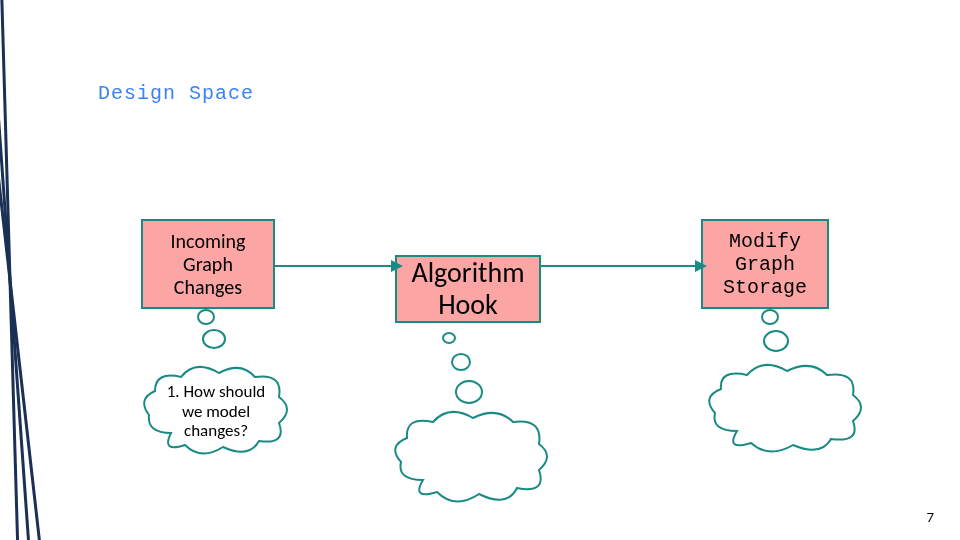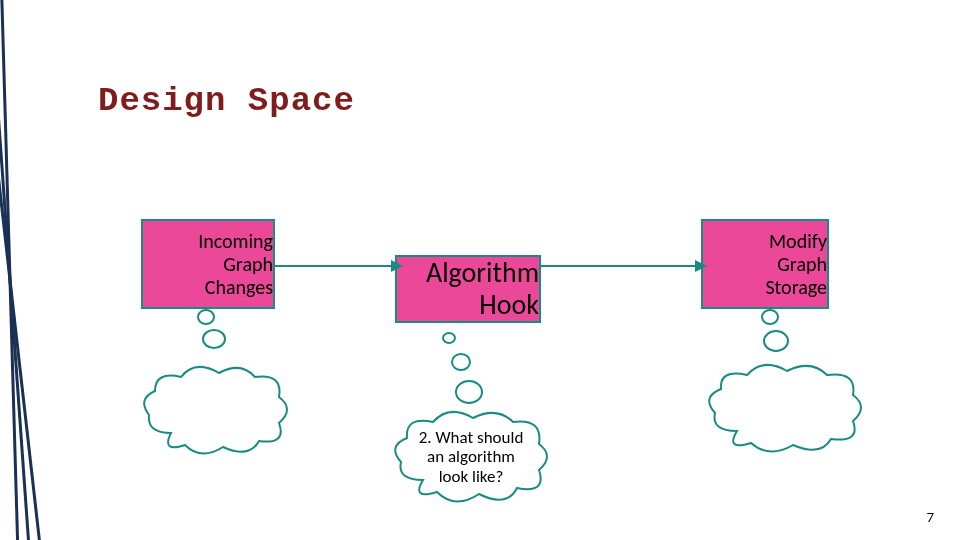--- a/index.html
+++ b/index.html
@@ -21,41 +21,41 @@
     width: 120px;
     height: 600px;
     pointer-events: none;
   }
 
   .slide-title {
     position: absolute;
     top: 82px;
     left: 98px;
     font-family: "Courier New", Courier, monospace;
-    font-size: 34px;
+    font-size: 20px;
     letter-spacing: 1px;
-    font-weight: bold;
-    color: #7f1d1d;
+    font-weight: normal;
+    color: #3b82f6;
   }
 
   .box {
     position: absolute;
     border: 2px solid #1a8a84;
-    background: #ec4899;
-    text-align: right;
+    background: #fca5a5;
+    text-align: center;
     display: flex;
     flex-direction: column;
     justify-content: center;
     font-size: 20px;
     line-height: 1.15;
     color: #000;
   }
   .box.left  { left: 141px; top: 219px; width: 130px; height: 86px; }
   .box.mid   { left: 395px; top: 255px; width: 142px; height: 64px; font-size: 28px; }
-  .box.right { left: 701px; top: 219px; width: 124px; height: 86px; }
+  .box.right { left: 701px; top: 219px; width: 124px; height: 86px; font-family: Liberation Mono, monospace; }
 
   .arrow-svg {
     position: absolute;
     pointer-events: none;
   }
 
   .thought {
     position: absolute;
     text-align: center;
     font-size: 17px;
@@ -128,28 +128,28 @@
 <svg class="trail" style="left:752px; top:305px; width:40px; height:65px;" viewBox="0 0 40 65">
   <ellipse cx="18" cy="12" rx="8" ry="7" fill="#fff" stroke="#1a8a84" stroke-width="2"></ellipse>
   <ellipse cx="24" cy="36" rx="12" ry="10" fill="#fff" stroke="#1a8a84" stroke-width="2"></ellipse>
 </svg>
 
 <div class="thought t1">
   <svg width="150" height="95" viewBox="0 0 150 95">
     <path d="M30 70 Q6 70 8 52 Q-4 36 14 28 Q14 8 40 14 Q54 -4 78 10 Q100 -2 114 14
              Q142 10 138 34 Q154 46 138 60 Q146 82 118 78 Q108 96 82 84 Q60 98 44 82 Q20 90 30 70 Z" fill="#fff" stroke="#1a8a84" stroke-width="2"></path>
   </svg>
+  <div class="cloud-text">1. How should<br>we model<br>changes?</div>
 </div>
 
 <div class="thought t2">
   <svg width="160" height="98" viewBox="0 0 160 98">
     <path d="M32 72 Q6 72 10 54 Q-4 38 16 30 Q14 8 42 14 Q58 -4 82 10 Q106 -2 122 14
              Q152 10 148 36 Q164 48 148 62 Q156 86 126 80 Q116 100 88 86 Q64 102 46 84 Q20 92 32 72 Z" fill="#fff" stroke="#1a8a84" stroke-width="2"></path>
   </svg>
-  <div class="cloud-text">2. What should<br>an algorithm<br>look like?</div>
 </div>
 
 <div class="thought t3">
   <svg width="160" height="95" viewBox="0 0 160 95">
     <path d="M32 70 Q6 70 10 52 Q-4 36 16 28 Q14 8 42 14 Q58 -4 82 10 Q106 -2 122 14
              Q152 10 148 34 Q164 46 148 60 Q156 82 126 78 Q116 96 88 84 Q64 98 46 82 Q20 90 32 70 Z" fill="#fff" stroke="#1a8a84" stroke-width="2"></path>
   </svg>
 </div>
 
 <div class="page-num">7</div>

